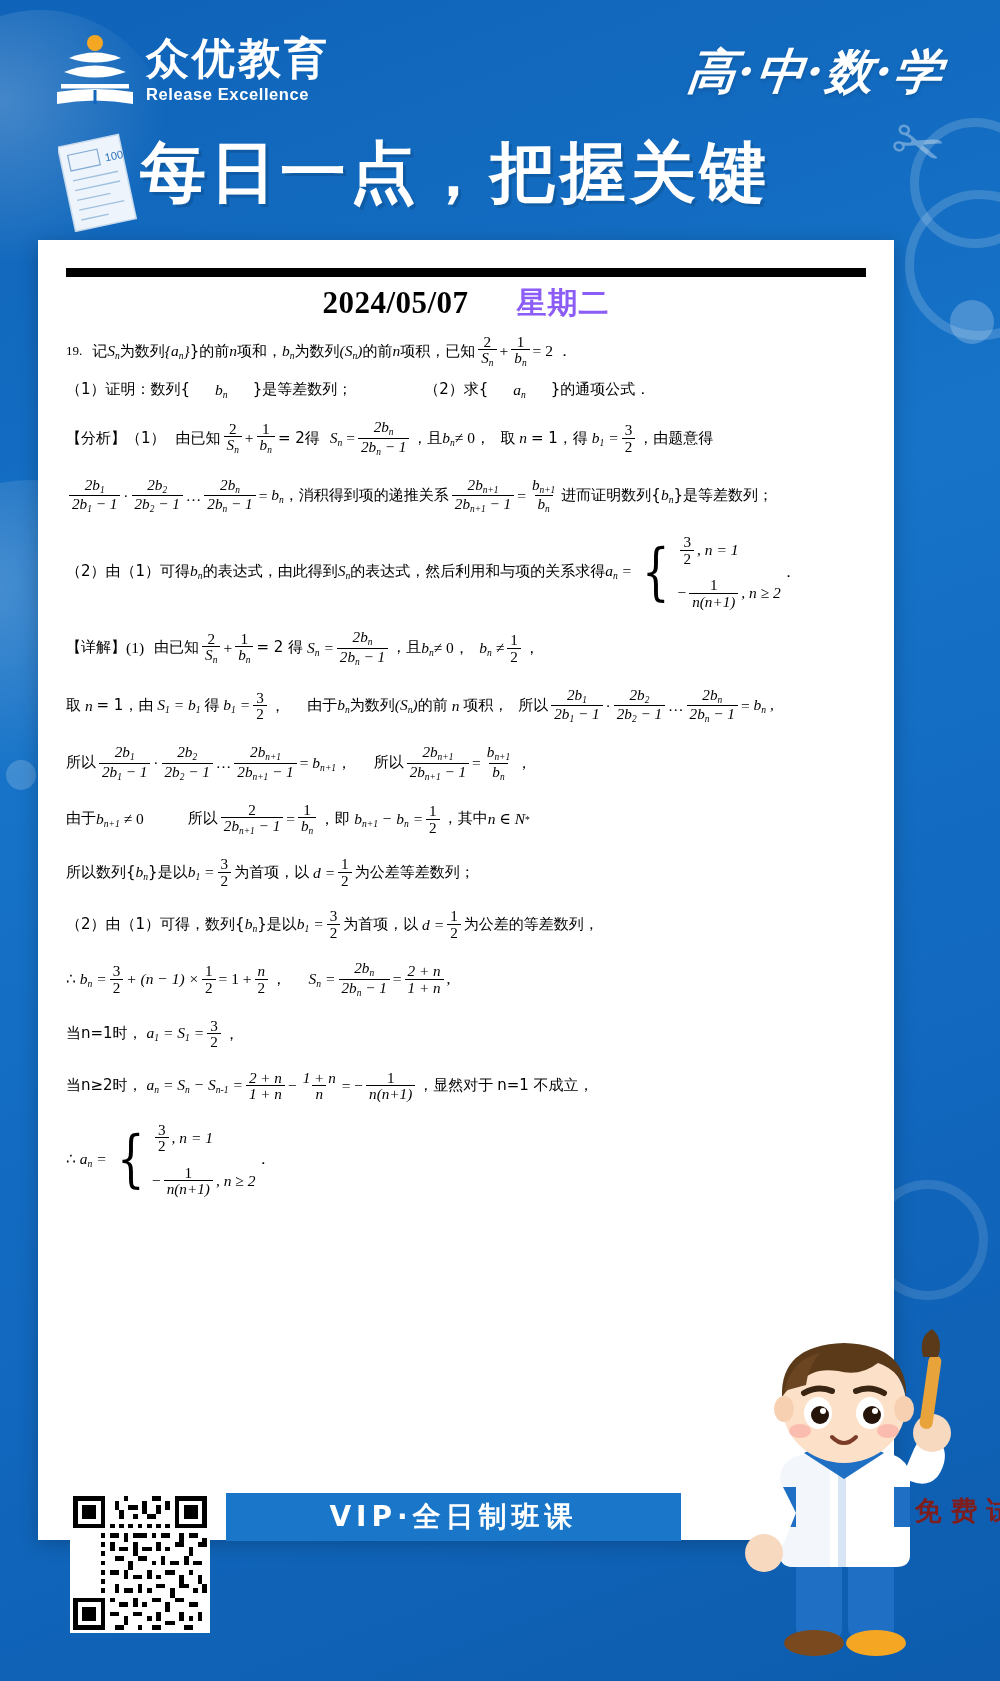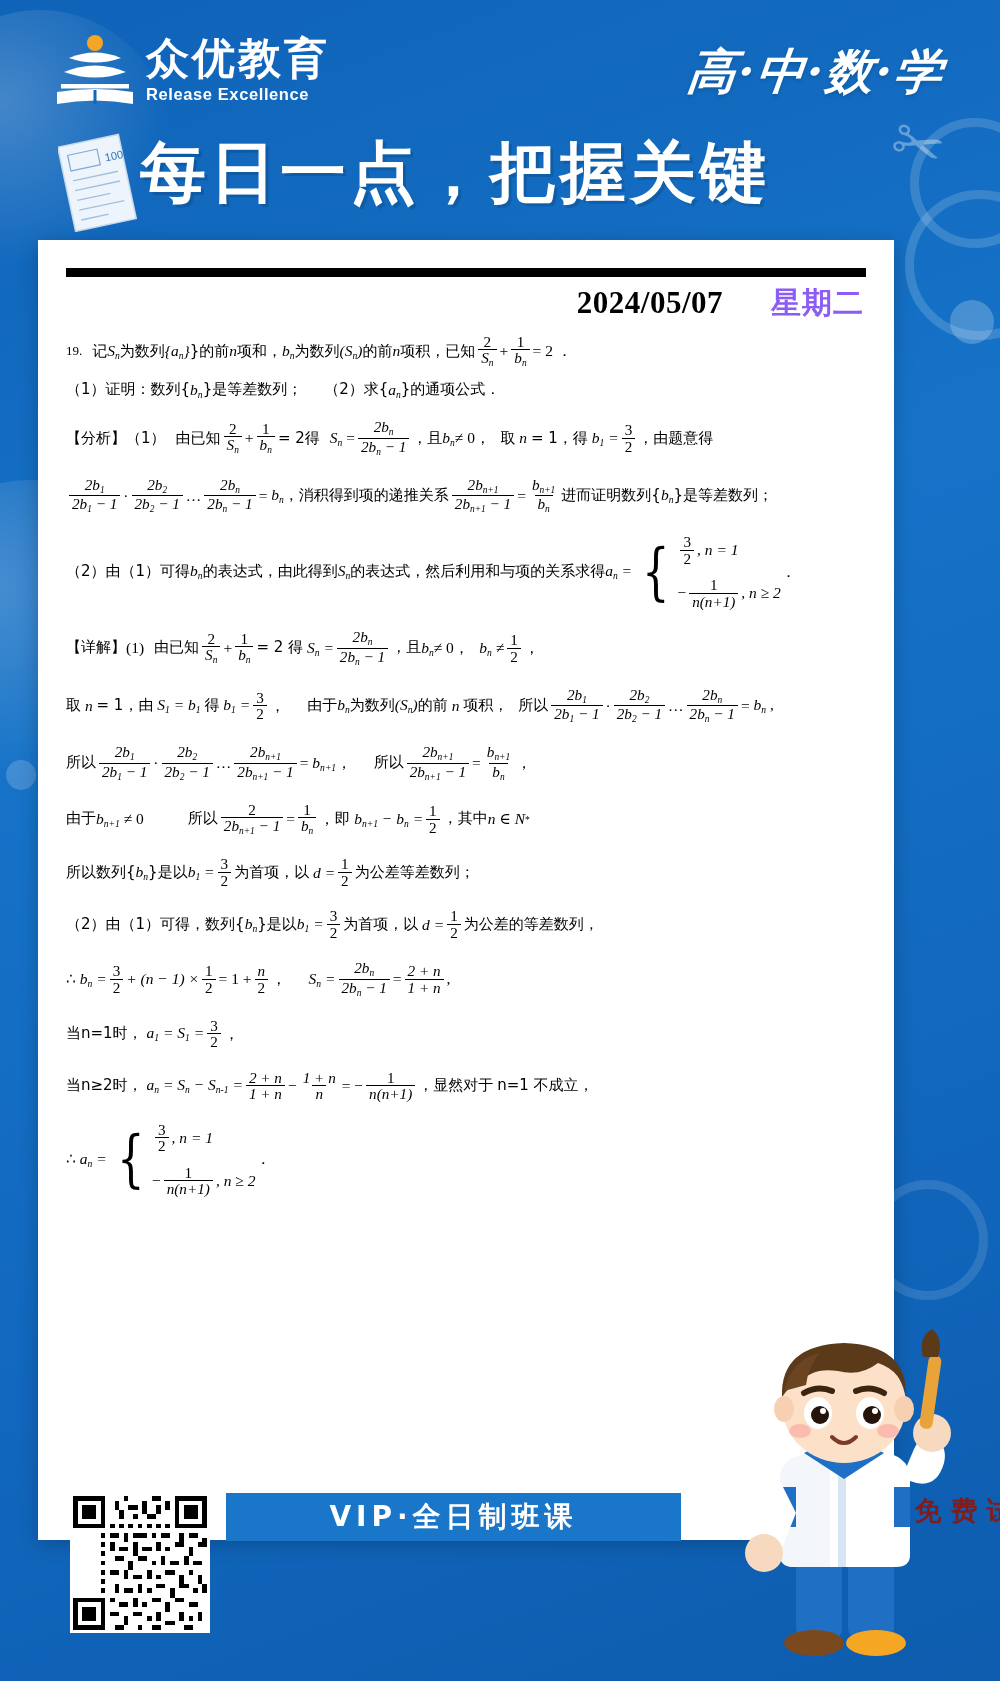--- a/index.html
+++ b/index.html
@@ -63,21 +63,21 @@
   
   .sheet {
     position: absolute; left: 38px; top: 240px;
     width: 856px; height: 1300px;
     background: #fff;
     box-shadow: 0 4px 18px rgba(0,0,0,.22);
     padding: 22px 26px 10px 26px;
   }
   .rule-bar { height: 9px; background: #000; margin: 6px 2px 6px 2px; }
   .date-row {
-    display: flex; justify-content: flex-end; align-items: baseline;
+    display: flex; justify-content: center; align-items: baseline;
     padding: 0 4px 2px 4px;
     gap: 48px;
   }
   .date-text {
     font-size: 31px; font-weight: 700; letter-spacing: .5px;
     font-family: "Liberation Serif", "DejaVu Serif", serif;
     color: #000;
   }
   .weekday {
     font-size: 30px; font-weight: 700; letter-spacing: 1px;
@@ -87,21 +87,21 @@
   
   .content { color: #000; padding: 6px 2px 0 2px; }
   .line {
     display: flex; align-items: center; flex-wrap: wrap;
     font-size: 15.5px; line-height: 1.15;
     font-family: "Liberation Serif", "DejaVu Serif", serif;
     margin-bottom: 2px;
   }
   .l-prob   { margin-top: 2px; }
   .l-gap    { margin-top: 20px; }
-  .l-gap-sm { margin-top: 12px; }
+  .l-gap-sm { margin-top: 12px; gap: 25px; }
   .cjk { font-family: "DejaVu Sans", "Liberation Sans", sans-serif; font-size: 15px; }
   .it  { font-style: italic; font-family: "Liberation Serif", "DejaVu Serif", serif; }
   .num { font-family: "Liberation Serif", "DejaVu Serif", serif; }
   sub  { font-size: .62em; vertical-align: -.28em; font-style: italic; }
   sup  { font-size: .62em; vertical-align: .55em; }
 
   
   .frac {
     display: inline-flex; flex-direction: column; align-items: center;
     vertical-align: middle; margin: 0 3px; line-height: 1.02;

